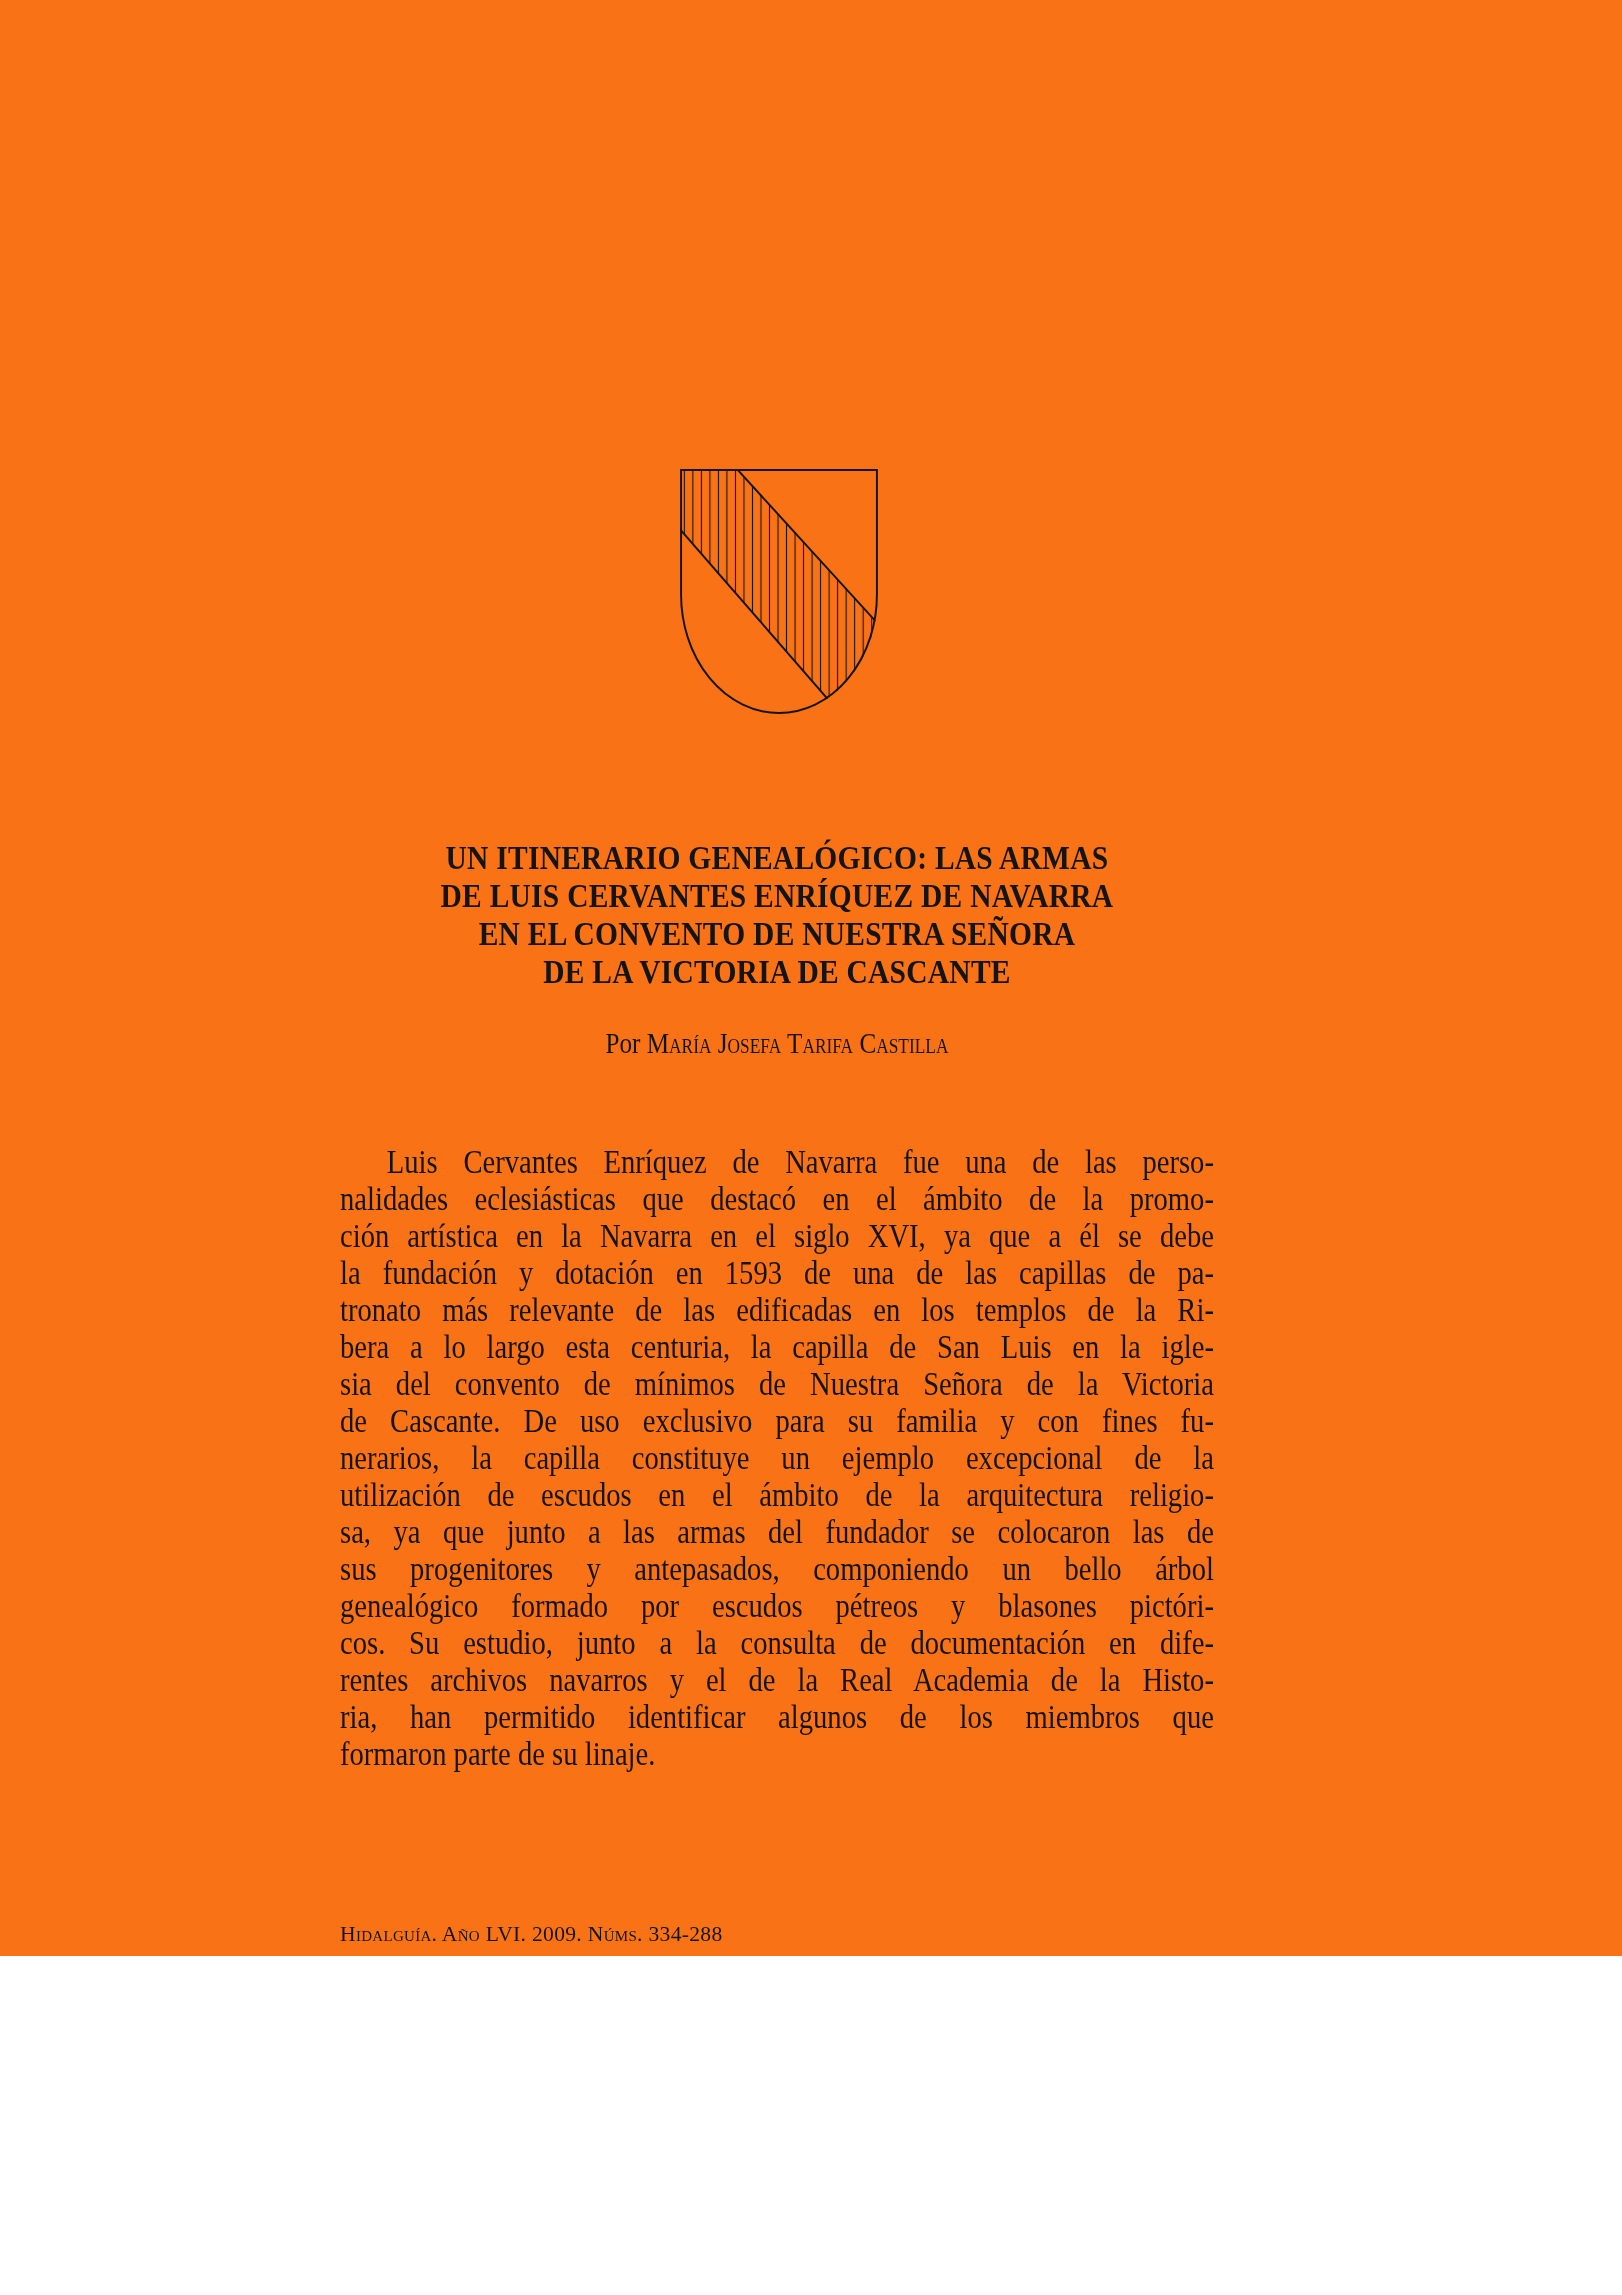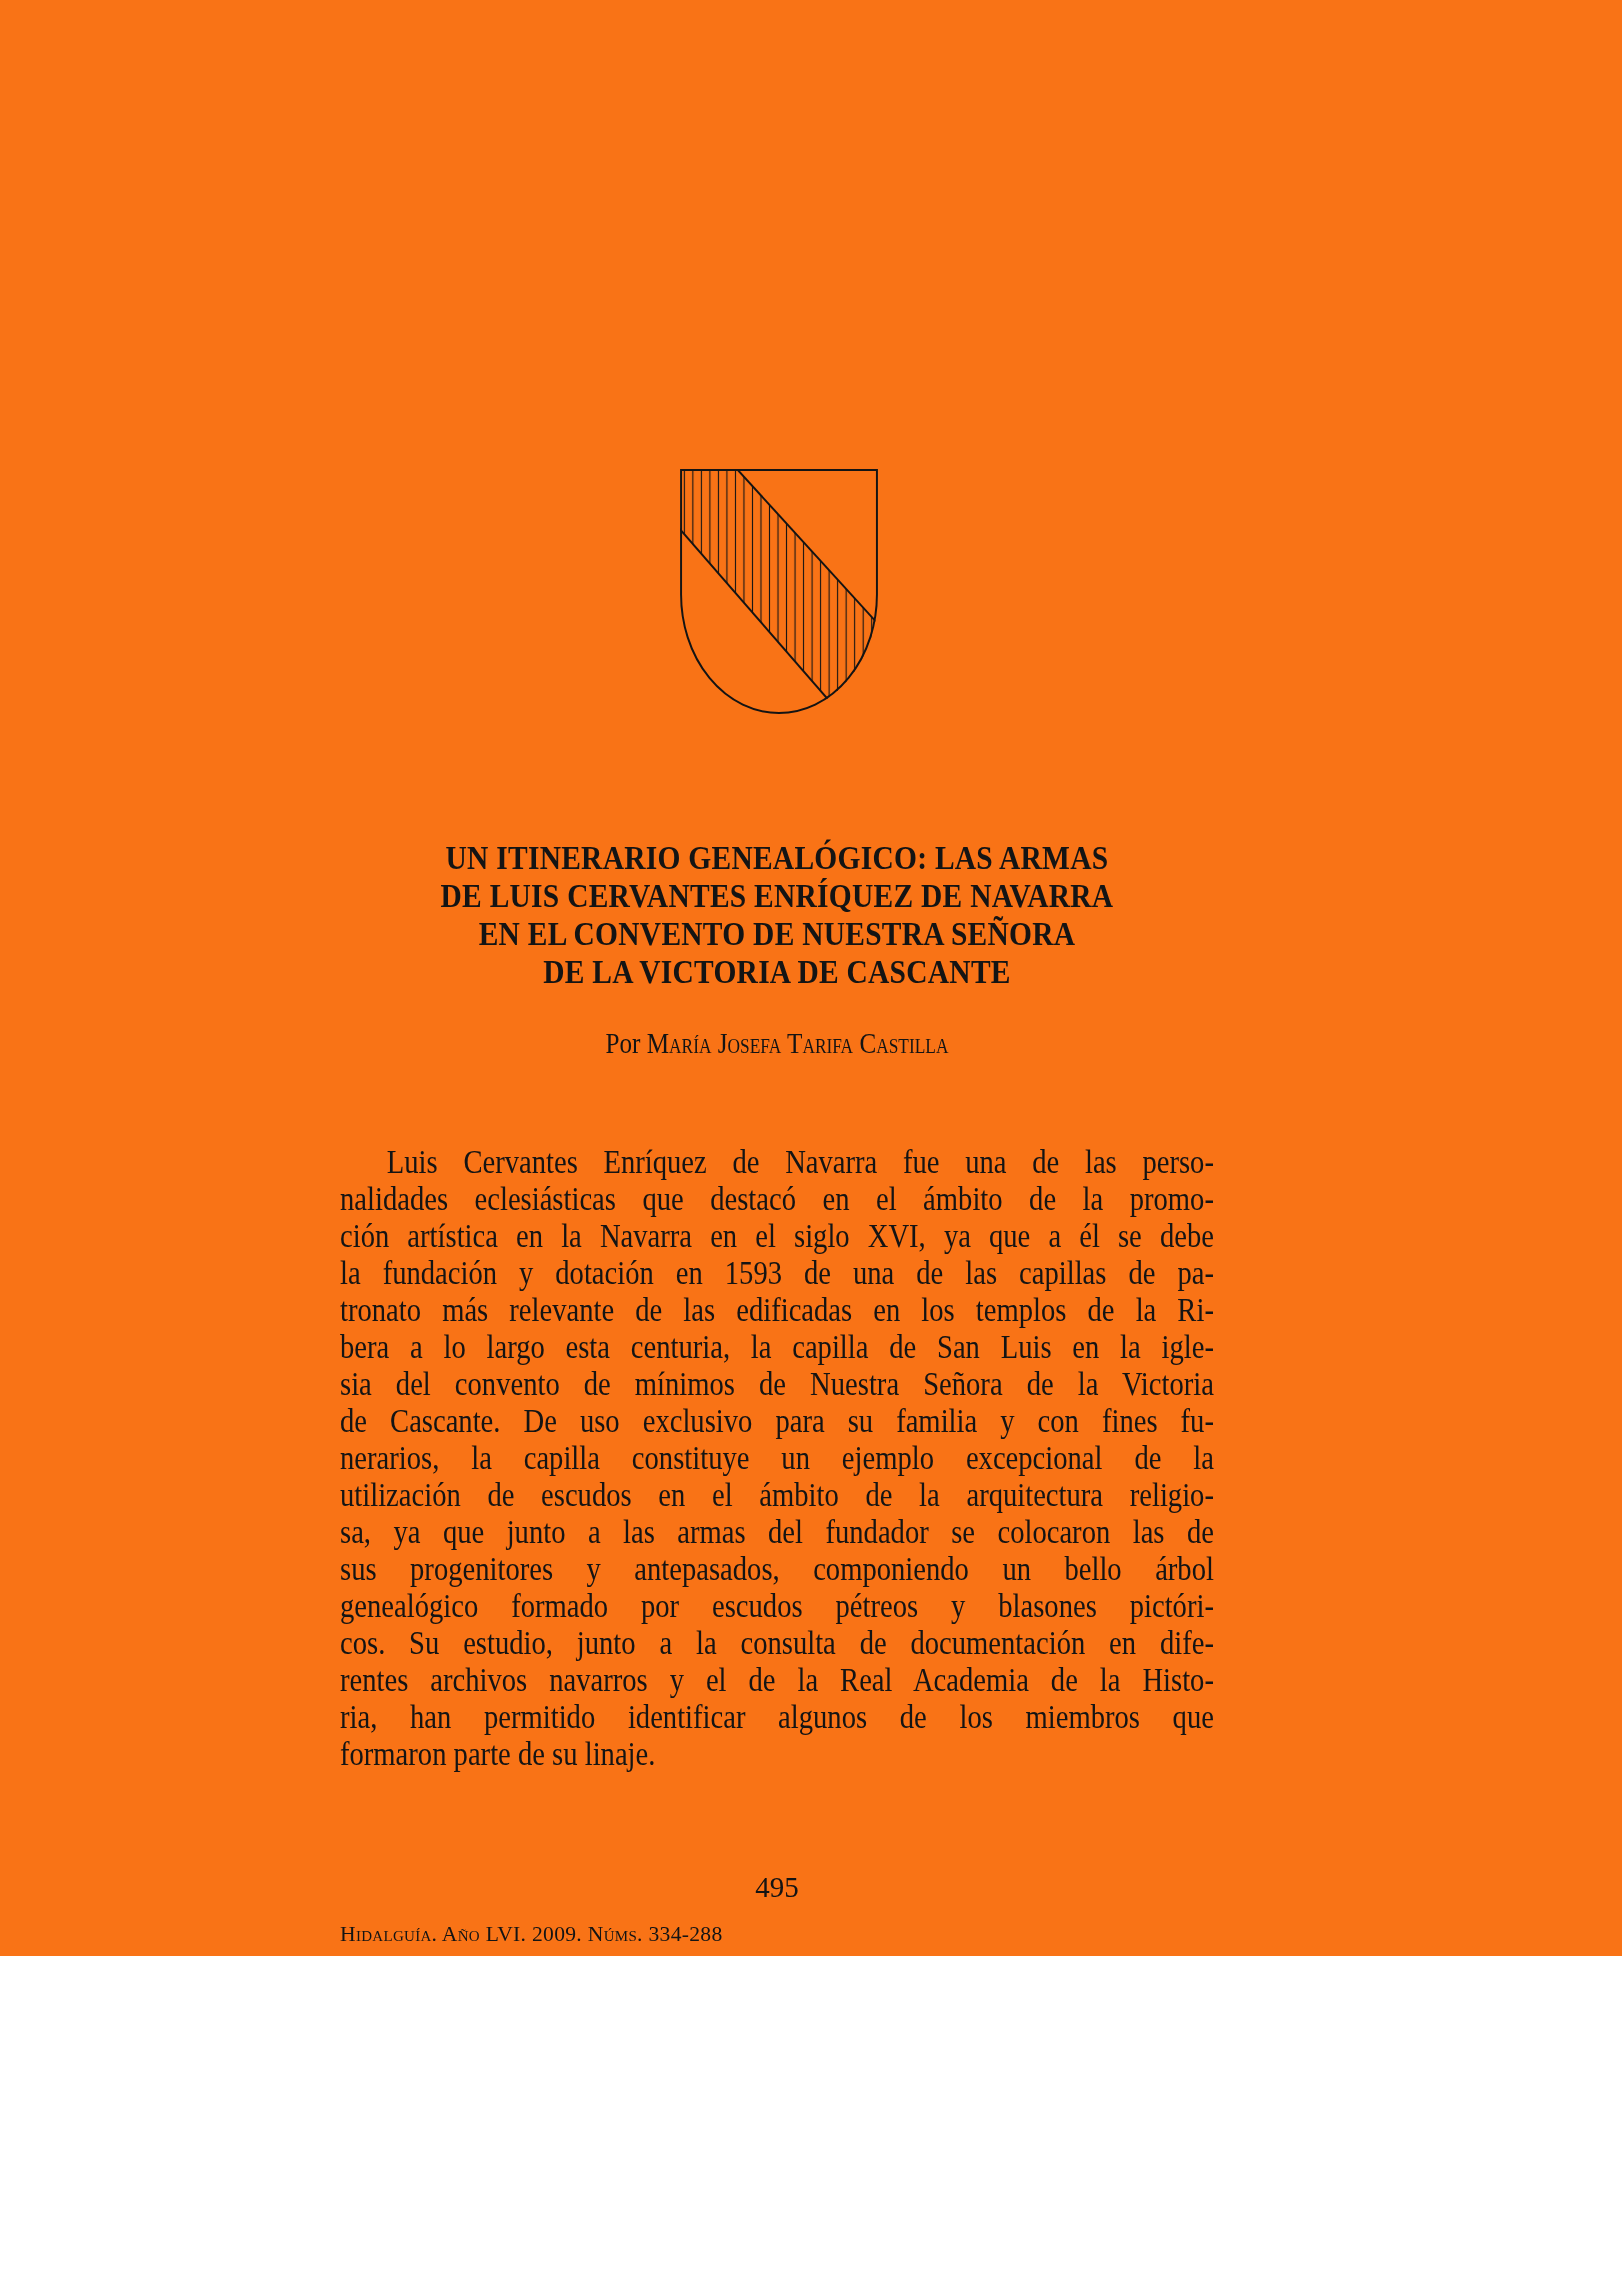--- a/index.html
+++ b/index.html
@@ -130,18 +130,17 @@
     <div class="body-line">utilización de escudos en el ámbito de la arquitectura religio-</div>
     <div class="body-line">sa, ya que junto a las armas del fundador se colocaron las de</div>
     <div class="body-line">sus progenitores y antepasados, componiendo un bello árbol</div>
     <div class="body-line">genealógico formado por escudos pétreos y blasones pictóri-</div>
     <div class="body-line">cos. Su estudio, junto a la consulta de documentación en dife-</div>
     <div class="body-line">rentes archivos navarros y el de la Real Academia de la Histo-</div>
     <div class="body-line">ria, han permitido identificar algunos de los miembros que</div>
     <div class="body-line last">formaron parte de su linaje.</div>
   </div>
 
-  <div class="page-number">495</div>
 
   <div class="imprint">Hidalguía. Año LVI. 2009. Núms. 334-288</div>
 
 </div>
 
 
 </body></html>

